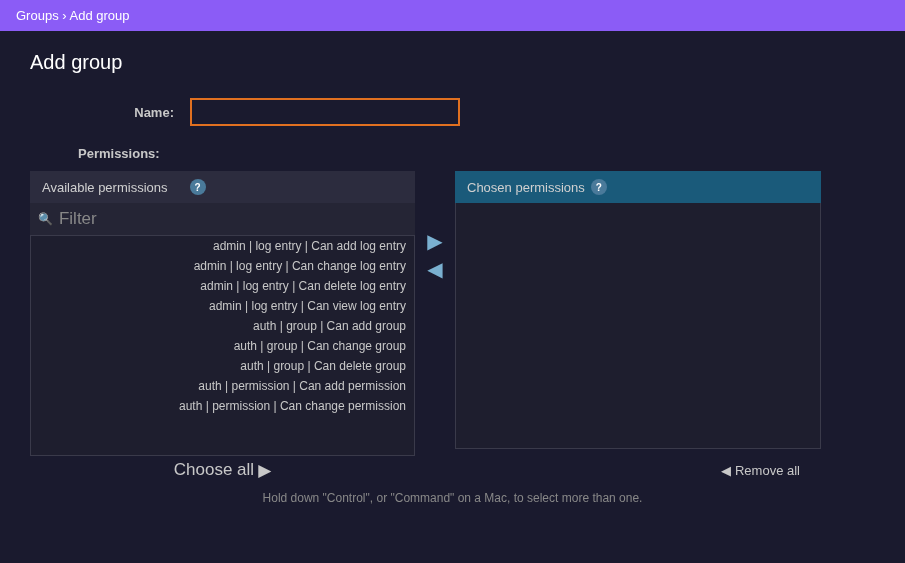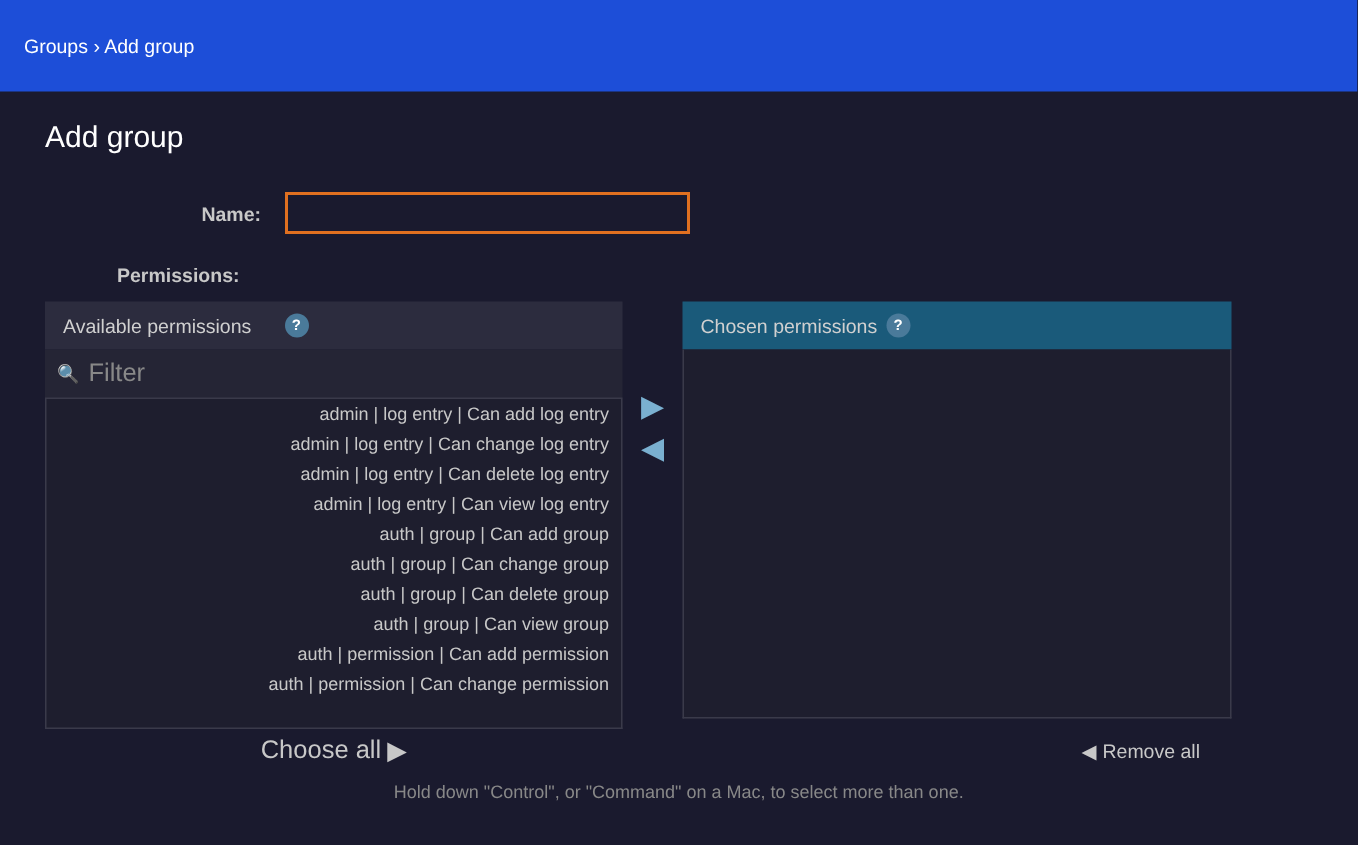--- a/index.html
+++ b/index.html
@@ -5,22 +5,22 @@
     * { box-sizing: border-box; margin: 0; padding: 0; }
     body {
       background-color: #1a1a2e;
       font-family: Arial, sans-serif;
       font-size: 13px;
       color: #c8c8c8;
       width: 905px;
       min-height: 563px;
     }
     .breadcrumb-bar {
-      background-color: #1d4ed8;
-      padding: 23px 16px;
+      background-color: #8b5cf6;
+      padding: 8px 16px;
       font-size: 13px;
       color: #ffffff;
     }
     .breadcrumb-bar a {
       color: #ffffff;
       text-decoration: none;
     }
     .breadcrumb-bar span {
       color: #ffffff;
     }
@@ -257,21 +257,20 @@
         </div>
         <div class="perm-list" id="available-list">
 
         <div class="perm-list-item">admin | log entry | Can add log entry</div>
             <div class="perm-list-item">admin | log entry | Can change log entry</div>
             <div class="perm-list-item">admin | log entry | Can delete log entry</div>
             <div class="perm-list-item">admin | log entry | Can view log entry</div>
             <div class="perm-list-item">auth | group | Can add group</div>
             <div class="perm-list-item">auth | group | Can change group</div>
             <div class="perm-list-item">auth | group | Can delete group</div>
-            <div class="perm-list-item">auth | group | Can view group</div>
             <div class="perm-list-item">auth | permission | Can add permission</div>
             <div class="perm-list-item">auth | permission | Can change permission</div>
           </div>
       </div>
 
       <div class="arrow-controls">
         <button class="arrow-btn" title="Move selected to chosen">▶</button>
         <button class="arrow-btn" title="Move selected back">◀</button>
       </div>
 

